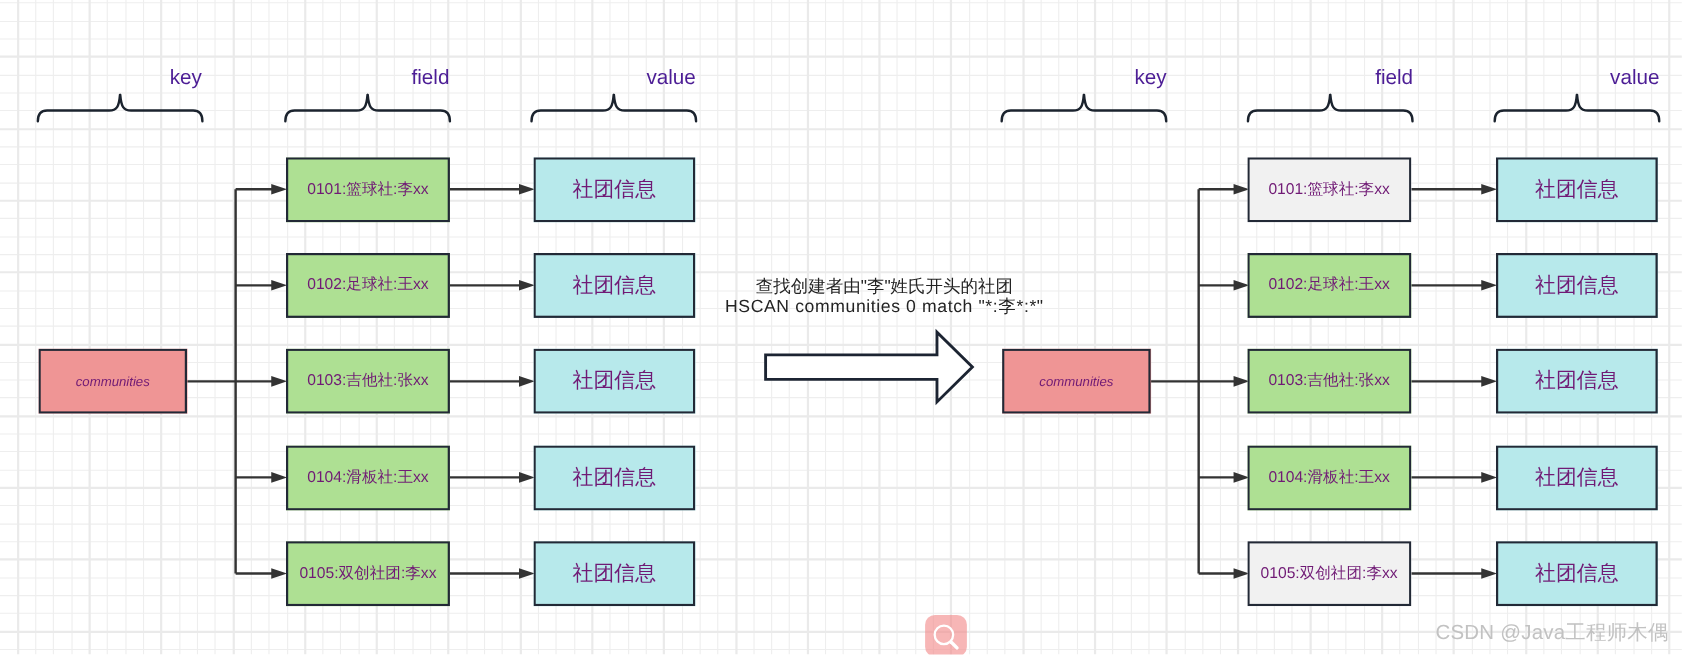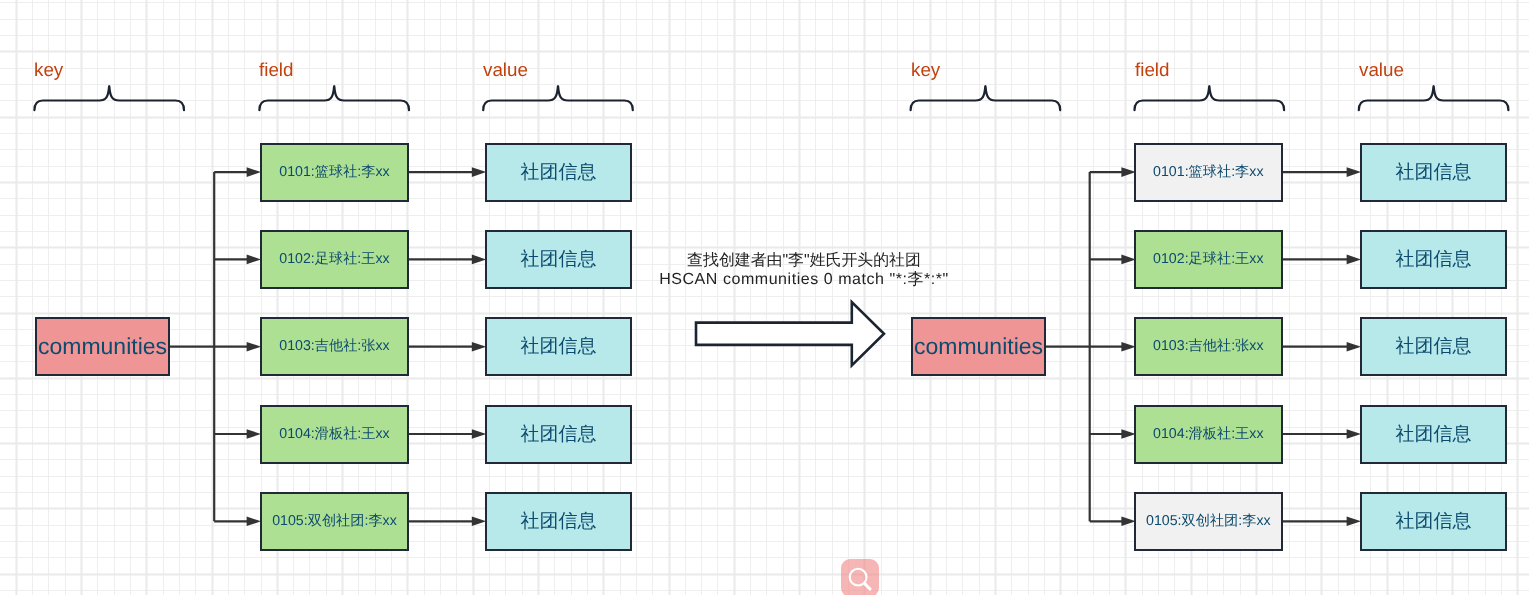--- a/index.html
+++ b/index.html
@@ -9,29 +9,29 @@
        -webkit-font-smoothing:antialiased;
        text-rendering:geometricPrecision;}
   #canvas{position:relative;width:1529px;height:595px;overflow:hidden;background:#fff;}
 
   .grid{position:absolute;left:0;top:0;width:1529px;height:595px;}
 
   svg.layer{position:absolute;left:0;top:0;width:1529px;height:595px;overflow:visible;}
 
   .node{position:absolute;box-sizing:border-box;border:2.4px solid #222936;
         display:flex;align-items:center;justify-content:center;
-        font-size:14.2px;line-height:1;color:#0c4a6e;white-space:nowrap;
+        font-size:14.2px;line-height:1;color:#701a75;white-space:nowrap;
         will-change:transform;}
   .node.green{background:#aee093;}
   .node.blue {background:#b7e9eb;font-size:19px;}
-  .node.pink {background:#ef9595;font-size:23px;}
+  .node.pink {background:#ef9595;font-size:12px;font-style:italic;}
   .node.grey {background:#f1f1f1;}
 
-  .brace-label{position:absolute;font-size:18.8px;color:#c2410c;will-change:transform;
-               text-align:left;white-space:nowrap;line-height:1;}
+  .brace-label{position:absolute;font-size:18.8px;color:#4c1d95;will-change:transform;
+               text-align:right;white-space:nowrap;line-height:1;}
 
   .annot{position:absolute;font-size:15.9px;color:#232323;text-align:center;will-change:transform;
          white-space:nowrap;line-height:1;}
   .annot.cmd{font-size:16px;letter-spacing:0.55px;}
 
   .watermark{position:absolute;font-size:19px;color:#c2c2c2;white-space:nowrap;will-change:transform;
              letter-spacing:0.2px;line-height:1;}
 
   .badge{position:absolute;background:rgba(243,140,140,0.63);border-radius:9px;
          display:flex;align-items:center;justify-content:center;}
@@ -272,18 +272,19 @@
       <div class="node blue" style="left: 1359.6px; top: 491.8px; width: 147px; height: 59px;">社团信息</div>
     </div>
 
   <div class="badge" style="left:841px;top:559px;width:38px;height:38px;">
     <svg width="30" height="30" viewBox="0 0 30 30" style="position:relative;left:1px;top:2px;">
       <circle cx="12.1" cy="12.1" r="8.4" fill="none" stroke="#ffffff" stroke-width="2.1"></circle>
       <line x1="18.6" y1="18.6" x2="24.0" y2="24.0" stroke="#ffffff" stroke-width="3.1" stroke-linecap="round"></line>
     </svg>
   </div>
 
+  <div class="watermark" style="left:1305px;top:566px;font-size:18.6px;">CSDN @Java工程师木偶</div>
 
 <div style="position: absolute; left: 634px; top: 253px; width: 340px; text-align: center;">
       <div class="annot" style="position: static;">查找创建者由"李"姓氏开头的社团</div>
       <div class="annot cmd" style="position: static; margin-top: 3px;">HSCAN communities 0 match "*:李*:*"</div>
     </div>
   </div>
 
 </body></html>

